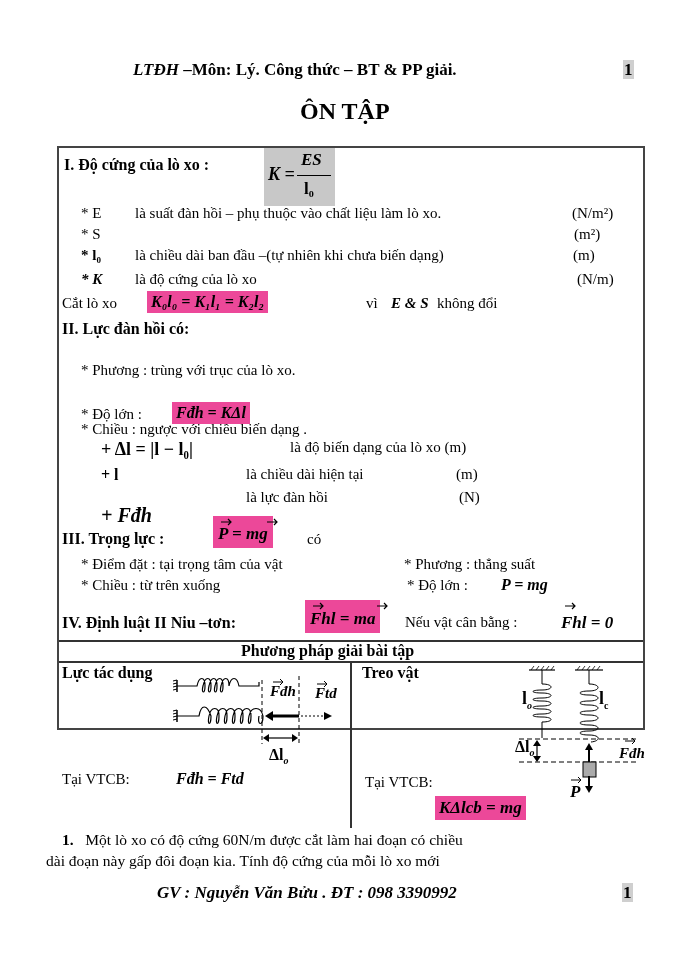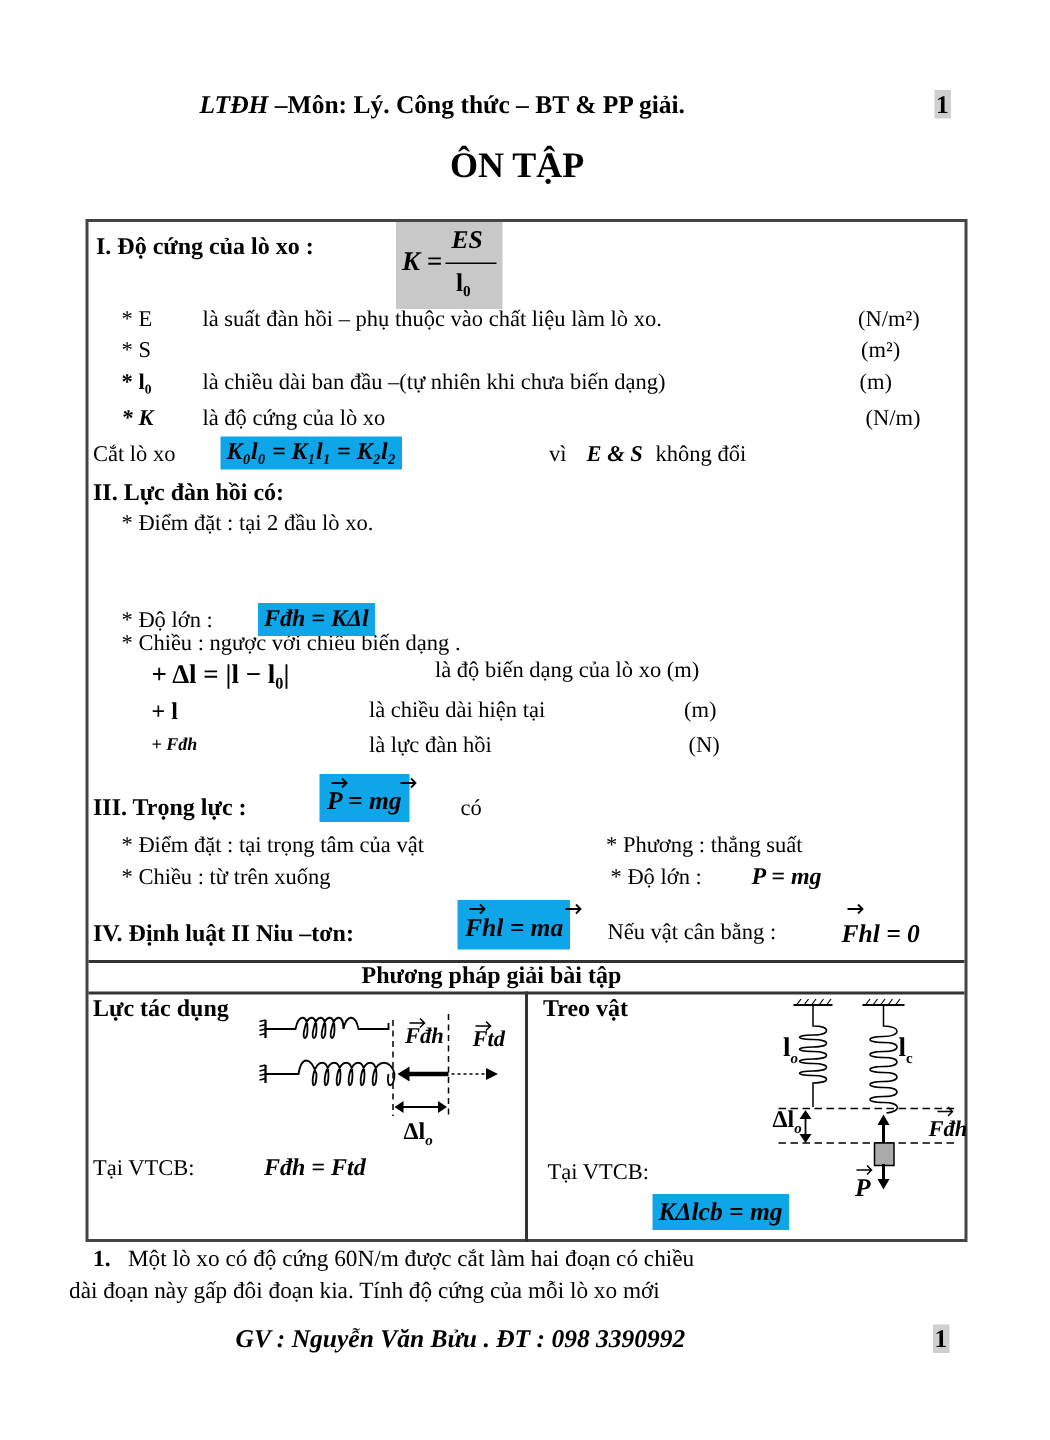--- a/index.html
+++ b/index.html
@@ -3,27 +3,27 @@
 <meta charset="utf-8">
 <style>
   html, body { margin:0; padding:0; }
   body { width:700px; height:960px; background:#fff; position:relative; overflow:hidden;
          font-family:"Liberation Serif", "DejaVu Serif", serif; color:#000; }
   .abs { position:absolute; white-space:nowrap; }
   .header { left:133px; top:60px; font-size:17px; font-weight:bold; }
   .header i { font-style:italic; }
   .pagenum { background:#cfcfcf; font-weight:bold; font-size:17px; padding:0 1px; }
   .title { left:300px; top:98px; font-size:24px; font-weight:bold; }
-  .box { position:absolute; left:57px; top:146px; width:588px; height:682px; border:2px solid #444; box-sizing:border-box; }
+  .box { position:absolute; left:57px; top:146px; width:588px; height:584px; border:2px solid #444; box-sizing:border-box; }
   .hl { position:absolute; left:0; right:0; height:0; border-top:2px solid #333; }
   .vl { position:absolute; width:0; border-left:2px solid #333; }
   .t { position:absolute; white-space:nowrap; font-size:15px; }
   .b { font-weight:bold; }
   .sec { font-size:16px; font-weight:bold; }
-  .f { background:#0ea5e9; font-weight:bold; font-style:italic; padding:2px 4px; font-family:"Liberation Serif", serif; }
+  .f { background:#ec4899; font-weight:bold; font-style:italic; padding:2px 4px; font-family:"Liberation Serif", serif; }
   .fb { font-weight:bold; font-style:italic; }
   sub { font-size:10px; }
   .footer { left:130px; top:883px; font-size:17px; font-weight:bold; font-style:italic;margin-left:27px; }
   .pagenum2 { left:622px; top:883px; }
   svg { position:absolute; overflow:visible; }
 </style>
 </head>
 <body>
 
 <div class="abs header">
@@ -61,33 +61,33 @@
   <div class="t" style="left:76px; top:123px;">là độ cứng của lò xo</div>
   <div class="t" style="left:518px; top:123px;">(N/m)</div>
 
   <div class="t" style="left:3px; top:147px;">Cắt lò xo</div>
   <div class="t f" style="left:88px; top:143px; font-size:16px;">K₀l₀ = K₁l₁ = K₂l₂</div>
   <div class="t" style="left:307px; top:147px;">vì</div>
   <div class="t fb" style="left:332px; top:147px;">E &amp; S</div>
   <div class="t" style="left:378px; top:147px;">không  đổi</div>
 
   <div class="t sec" style="left:3px; top:172px;">II. Lực đàn hồi có:</div>
-  <div class="t" style="left:22px; top:193px;">* Điểm  đặt : tại 2 đầu lò xo.</div>
+  <div class="t" style="left:22px; top:214px;">* Phương  : trùng  với trục  của lò xo.</div>
   <div class="t" style="left:22px; top:235px;margin-top:38px;">* Chiều  : ngược  với  chiều  biến  dạng .</div>
   <div class="t" style="left:22px; top:258px;">* Độ lớn :</div>
   <div class="t f" style="left:113px; top:254px; font-size:16px;">Fđh = KΔl</div>
 
   <div class="t b" style="left:42px; top:291px; font-size:18px;">+ Δl = |l − l₀|</div>
   <div class="t" style="left:199px; top:291px;margin-left:32px;">là độ biến  dạng của lò xo (m)</div>
 
   <div class="t b" style="left:42px; top:318px; font-size:16px;">+ l</div>
   <div class="t" style="left:187px; top:318px;">là chiều  dài hiện tại</div>
   <div class="t" style="left:397px; top:318px;">(m)</div>
 
-  <div class="t fb" style="left:42px; top:341px; font-size:12px;">+ Fđh</div>
+  <div class="t fb" style="left:42px; top:356px; font-size:20px;">+ Fđh</div>
   <div class="t" style="left:187px; top:341px;">là lực đàn hồi</div>
   <div class="t" style="left:400px; top:341px;">(N)</div>
 
   <div class="t sec" style="left:3px; top:382px;">III. Trọng lực :</div>
   <div class="t f" style="left:154px; top:368px; font-size:17px; padding:8px 5px 4px;">
     <span>P = mg</span>
   </div>
   <svg style="left:160px; top:369px;" width="70" height="12">
     <path d="M2 5 L12 5 M9 2 L12 5 L9 8" stroke="#000" fill="none" stroke-width="1.2"></path>
     <path d="M48 5 L58 5 M55 2 L58 5 L55 8" stroke="#000" fill="none" stroke-width="1.2"></path>

